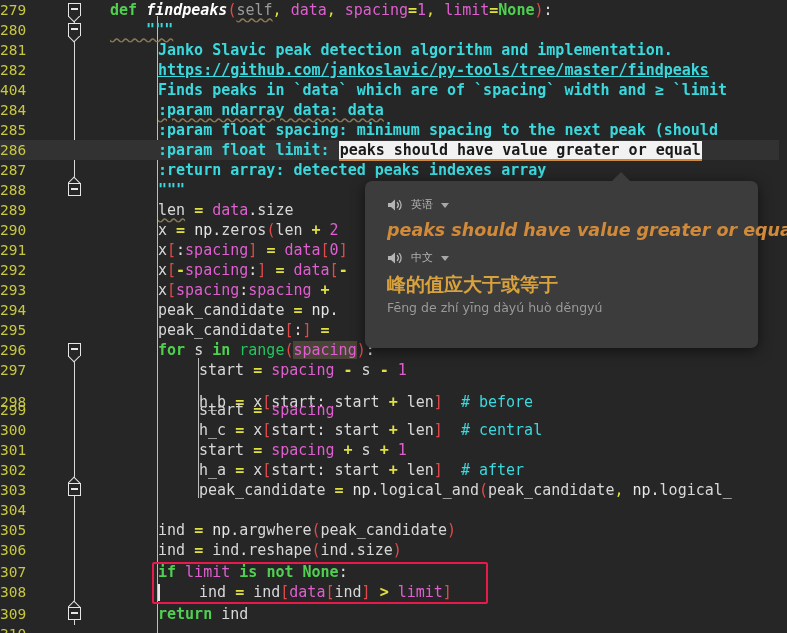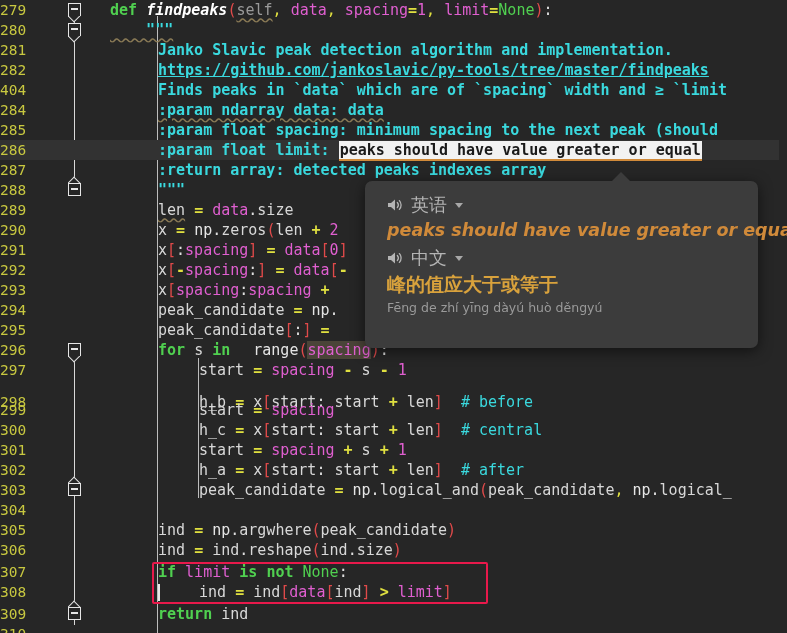--- a/index.html
+++ b/index.html
@@ -93,26 +93,26 @@
   .t-param { color: #e05fd0; }
   .t-num   { color: #e05fd0; }
   .t-punc  { color: #e0e0e0; }
   .t-paren { color: #e04a4a; }
   .t-brack { color: #e04a4a; }
   .t-comma { color: #e0e040; }
   .t-op    { color: #e0e040; font-weight: bold; }
   .t-doc   { color: #3ad9de; font-weight: bold; }
   .t-link  { color: #3ad9de; font-weight: bold; text-decoration: underline; }
   .t-str   { color: #3ad9de; font-weight: bold; }
-  .t-none  { color: #50d050; font-weight: normal; }
+  .t-none  { color: #50d050; font-weight: bold; }
   .t-var   { color: #d8d8d8; }
   .t-attr  { color: #d8d8d8; }
   .t-mod   { color: #e5e5e5; }
   .t-cmt   { color: #3ad9de; }
-  .t-white { color: #e5e5e5; margin-left: 14px; }
+  .t-white { color: #22c55e; }
 
   .occur { background: #4a4438; }
 
   .spell {
     text-decoration: underline;
     text-decoration-style: wavy;
     text-decoration-color: #8a7a55;
     text-underline-offset: 2px;
   }
 
@@ -142,21 +142,21 @@
     width: 0; height: 0;
     border-left: 10px solid transparent;
     border-right: 10px solid transparent;
     border-bottom: 10px solid #3c3c3c;
   }
   .lang-row { display: flex; align-items: center; gap: 8px; height: 19px; }
   .spk { width: 16px; height: 14px; position: relative; display:inline-block; }
   .spk svg { display:block; }
   .lang-label {
     color: #b4b4b4;
-    font-size: 18px;
+    font-size: 11px;
     font-family: "DejaVu Sans", "Liberation Sans", sans-serif;
   }
   .caret {
     width: 0; height: 0;
     border-left: 4px solid transparent;
     border-right: 4px solid transparent;
     border-top: 5px solid #a8a8a8;
     margin-top: 2px;
   }
   .src-text {

